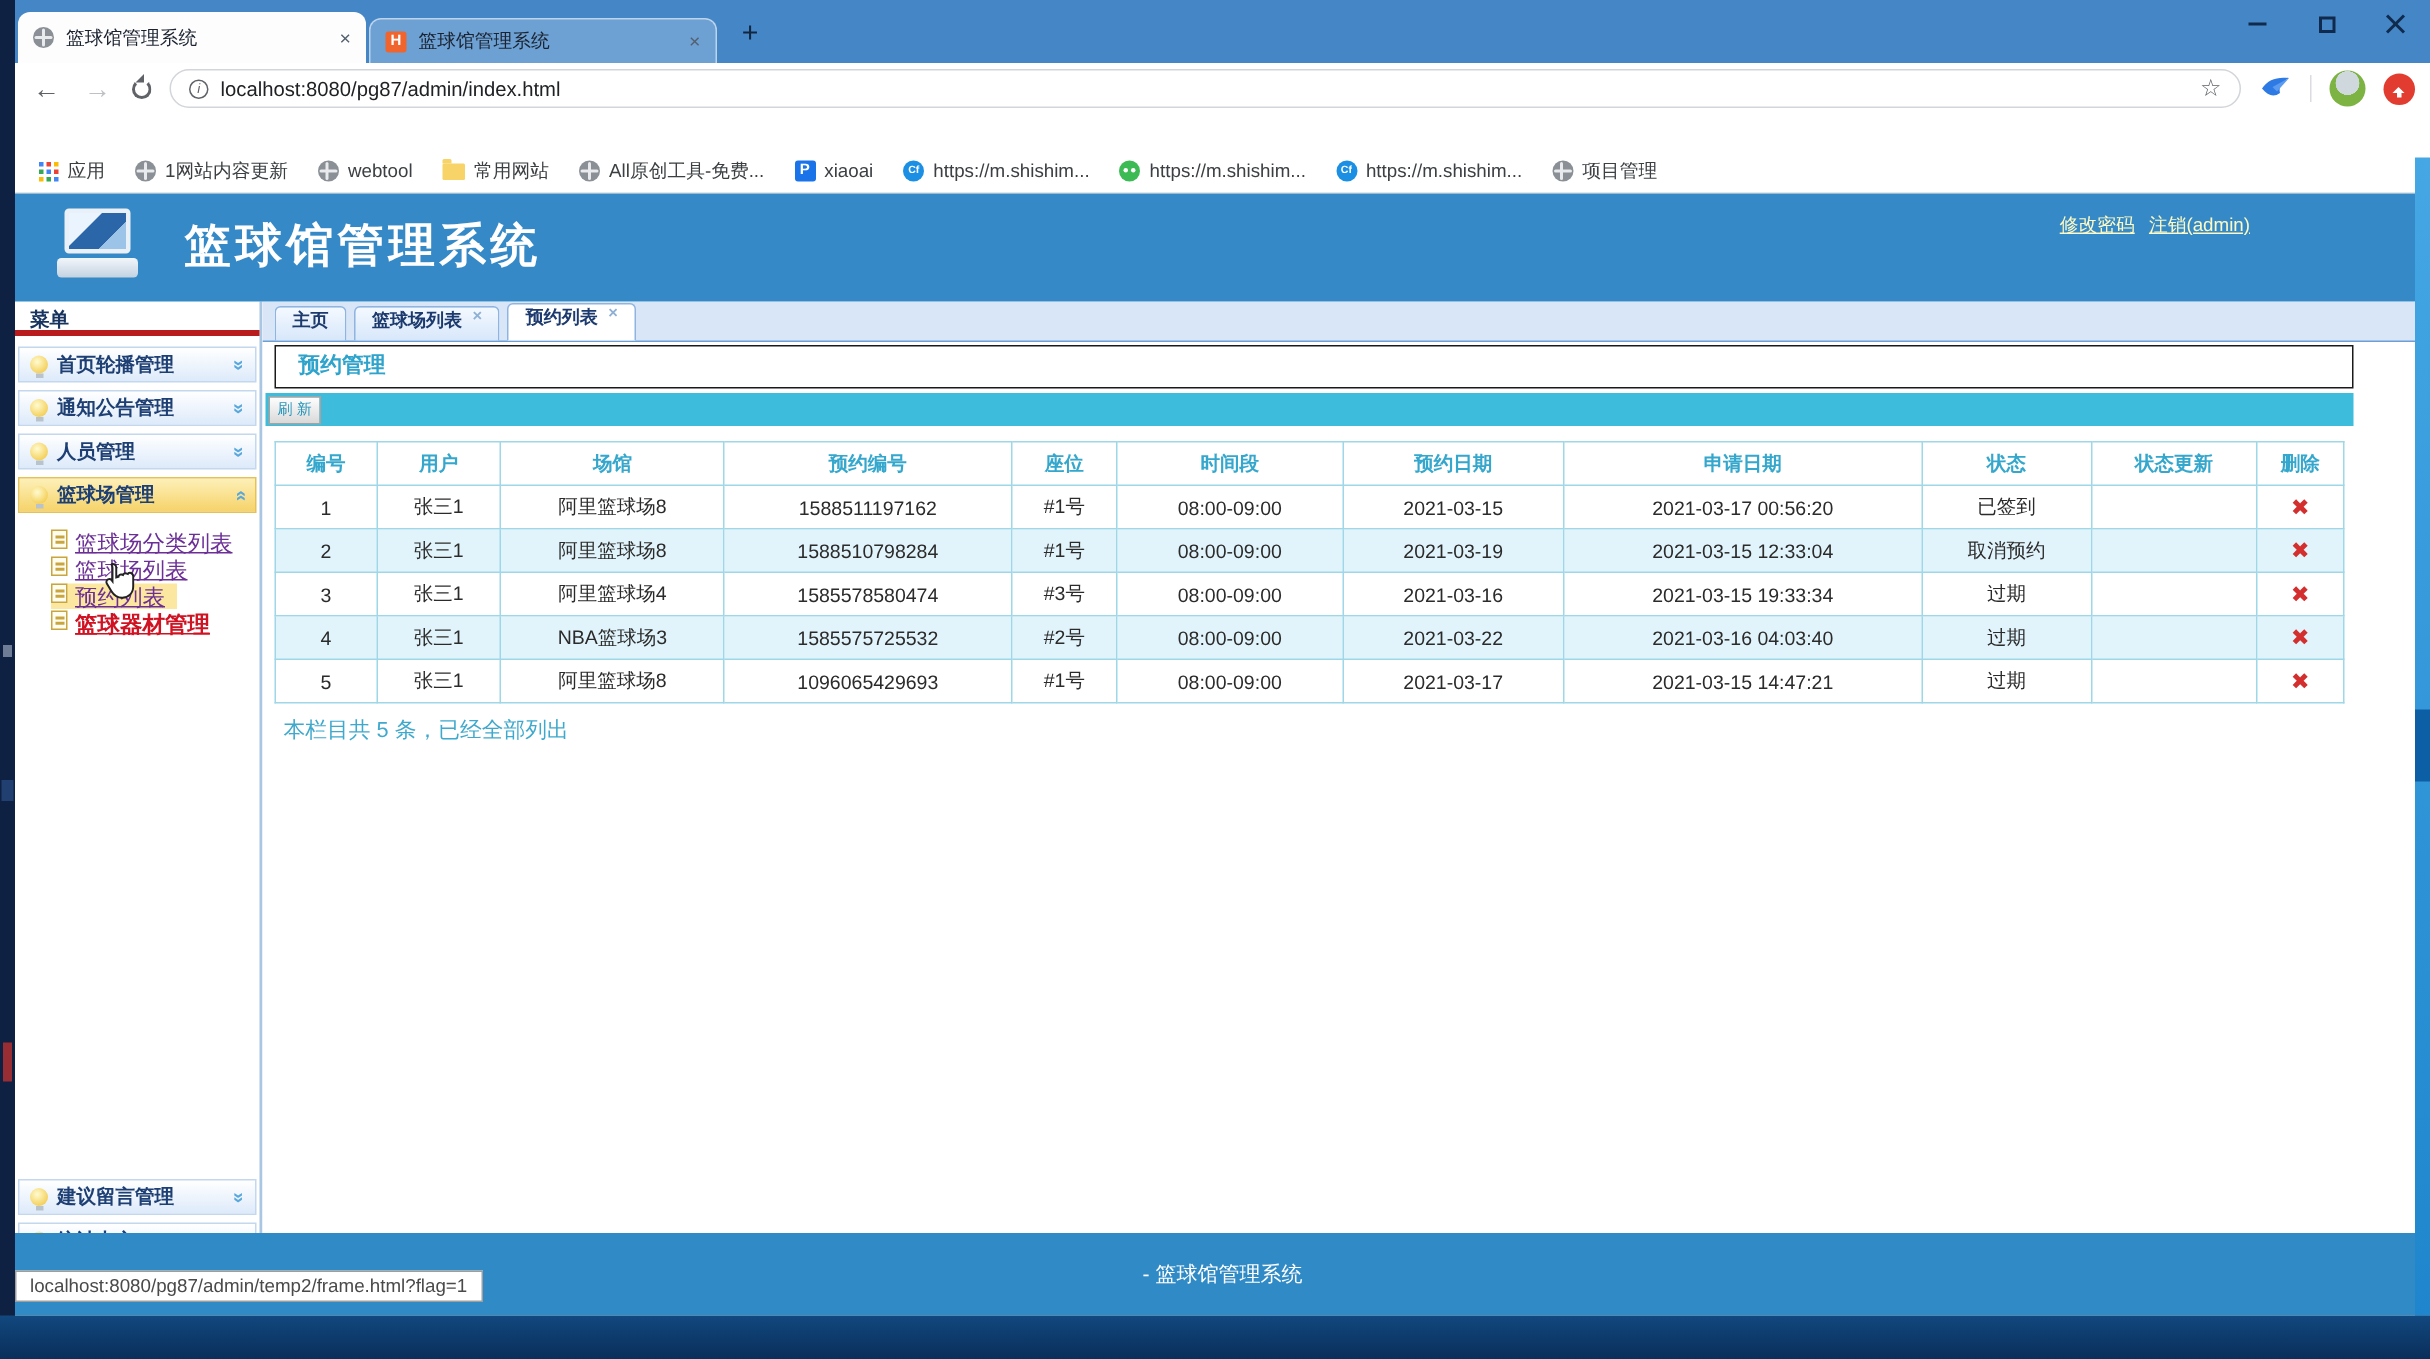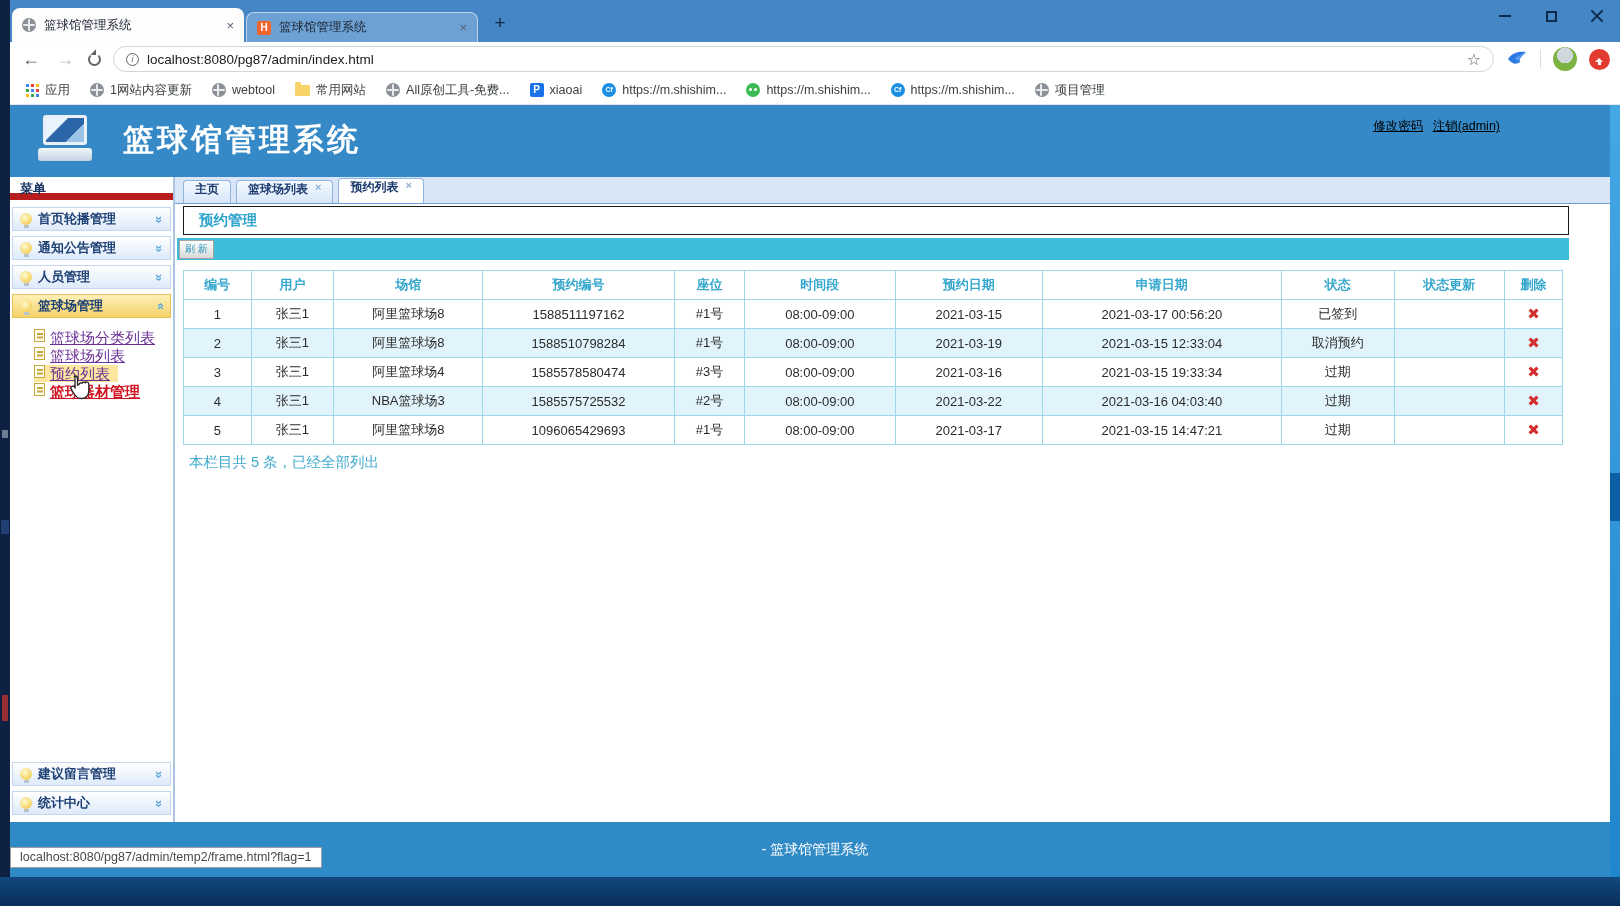--- a/index.html
+++ b/index.html
@@ -48,45 +48,45 @@
   .addr-url { font-size:13.5px; color:#202124; flex:1; }
   .star-ic { color:#5f6368; font-size:16px; }
   .ext-area { display:flex; align-items:center; gap:12px; }
   .ext-divider { width:1px; height:18px; background:#dadce0; }
   .avatar { width:24px; height:24px; border-radius:50%; background:radial-gradient(circle at 50% 35%, #cfd8dc 0 40%, #7cb342 41% 100%); }
   .red-ext { width:21px; height:21px; border-radius:50%; background:#e23c30; position:relative; }
   .red-ext::before { content:""; position:absolute; left:6px; top:5px; border:4.5px solid transparent; border-bottom-color:#fff; }
   .red-ext::after { content:""; position:absolute; left:9px; top:11px; width:3px; height:5px; background:#fff; }
 
   
-  .bookmarks { height:29px; background:#fff; border-bottom:1px solid #e4e6e8; display:flex; align-items:center; gap:20px; padding:0 16px; font-size:12.5px; color:#3c4043; }
+  .bookmarks { height:29px; background:#fff; border-bottom:1px solid #e4e6e8; display:flex; align-items:center; gap:20px; padding:0 16px; font-size:12.5px; color:#3c4043;margin-top:24px; }
   .bm { display:flex; align-items:center; gap:6px; white-space:nowrap; }
   .icon-apps-grid { width:13px; height:13px; position:relative; }
   .icon-apps-grid::before { content:""; position:absolute; left:0; top:0; width:3px; height:3px; background:#4285f4;
     box-shadow:5px 0 #ea4335,10px 0 #fbbc05,0 5px #34a853,5px 5px #4285f4,10px 5px #ea4335,0 10px #fbbc05,5px 10px #34a853,10px 10px #4285f4; }
   .icon-folder { width:15px; height:11px; background:#f7d368; border-radius:1px; position:relative; }
   .icon-folder::before { content:""; position:absolute; top:-3px; left:0; width:6px; height:3px; background:#f7d368; border-radius:1px 1px 0 0; }
   .icon-p-badge { width:14px; height:14px; background:#1a73e8; color:#fff; font-size:10px; font-weight:bold; text-align:center; line-height:14px; border-radius:2px; }
   .icon-cf-badge { width:14px; height:14px; background:#1a8fe3; color:#fff; font-size:7px; font-weight:bold; text-align:center; line-height:14px; border-radius:50%; }
   .icon-wechat { width:14px; height:14px; background:#3cba54; border-radius:50%; position:relative; }
   .icon-wechat::before { content:""; position:absolute; left:3px; top:5px; width:3px; height:3px; border-radius:50%; background:#fff; box-shadow:5px 0 #fff; }
 
   
   .appheader { height:72px; background:#3489c6; position:relative; }
   .logo-computer { position:absolute; left:28px; top:10px; width:58px; height:52px; }
   .logo-monitor { width:44px; height:30px; border:3px solid #e9f0f7; border-radius:3px; background:linear-gradient(135deg,#eaf4ff 0 35%,#2a66a8 36% 70%,#9cc4e8 71%); margin-left:5px; }
   .logo-base { width:54px; height:13px; background:linear-gradient(#f2f6fa,#c3d2e2); border-radius:3px; margin-top:3px; }
   .app-title { position:absolute; left:113px; top:14px; font-size:31px; font-weight:bold; color:#fff; letter-spacing:3px; }
   .header-links { position:absolute; right:120px; top:13px; font-size:12.5px; }
-  .header-links a { color:#000000; text-decoration:underline; margin-left:6px; }
+  .header-links a { color:#fef9c3; text-decoration:underline; margin-left:6px; }
 
   
   .main { display:flex; height:645px; }
   .sidebar { width:165px; background:#fff; border-right:2px solid #a9c6e2; display:flex; flex-direction:column; }
-  .sidebar-title { height:23px; line-height:23px; padding-left:10px; font-size:13px; font-weight:bold; color:#17335e; border-bottom:7px solid #b91c1c; margin-bottom:5px; }
+  .sidebar-title { height:23px; line-height:23px; padding-left:10px; font-size:13px; font-weight:bold; color:#17335e; border-bottom:4px solid #b91c1c; margin-bottom:5px; }
   .sgroup { height:24px; margin:2px 2px 3px 2px; background:linear-gradient(#ffffff,#ddeafa); border:1px solid #c3d7ee; display:flex; align-items:center; padding:0 7px; font-size:13px; font-weight:bold; color:#1d3f73; flex:none; }
   .sgroup.active { background:linear-gradient(#fdf0b8,#f6d369); border-color:#e4c258; }
   .sgroup .label { flex:1; margin-left:6px; }
   .chev { color:#58a7dd; font-size:13px; font-weight:bold; display:inline-block; }
   .chev.down { transform:rotate(90deg); }
   .chev.up { transform:rotate(-90deg); }
   .icon-bulb { width:12px; height:12px; border-radius:50%; background:radial-gradient(circle at 40% 35%, #fffbd0, #f3c litigation); background:radial-gradient(circle at 40% 35%, #fffbd0, #f0c030); position:relative; flex:none; }
   .icon-bulb::after { content:""; position:absolute; left:3.5px; bottom:-3px; width:5px; height:3px; background:#b9c3cc; }
   .submenu { padding:8px 0 10px 24px; display:flex; flex-direction:column; gap:1px; }
   .subitem { display:flex; align-items:flex-start; gap:5px; height:17px; font-size:15px; width:fit-content; padding-right:8px; }

